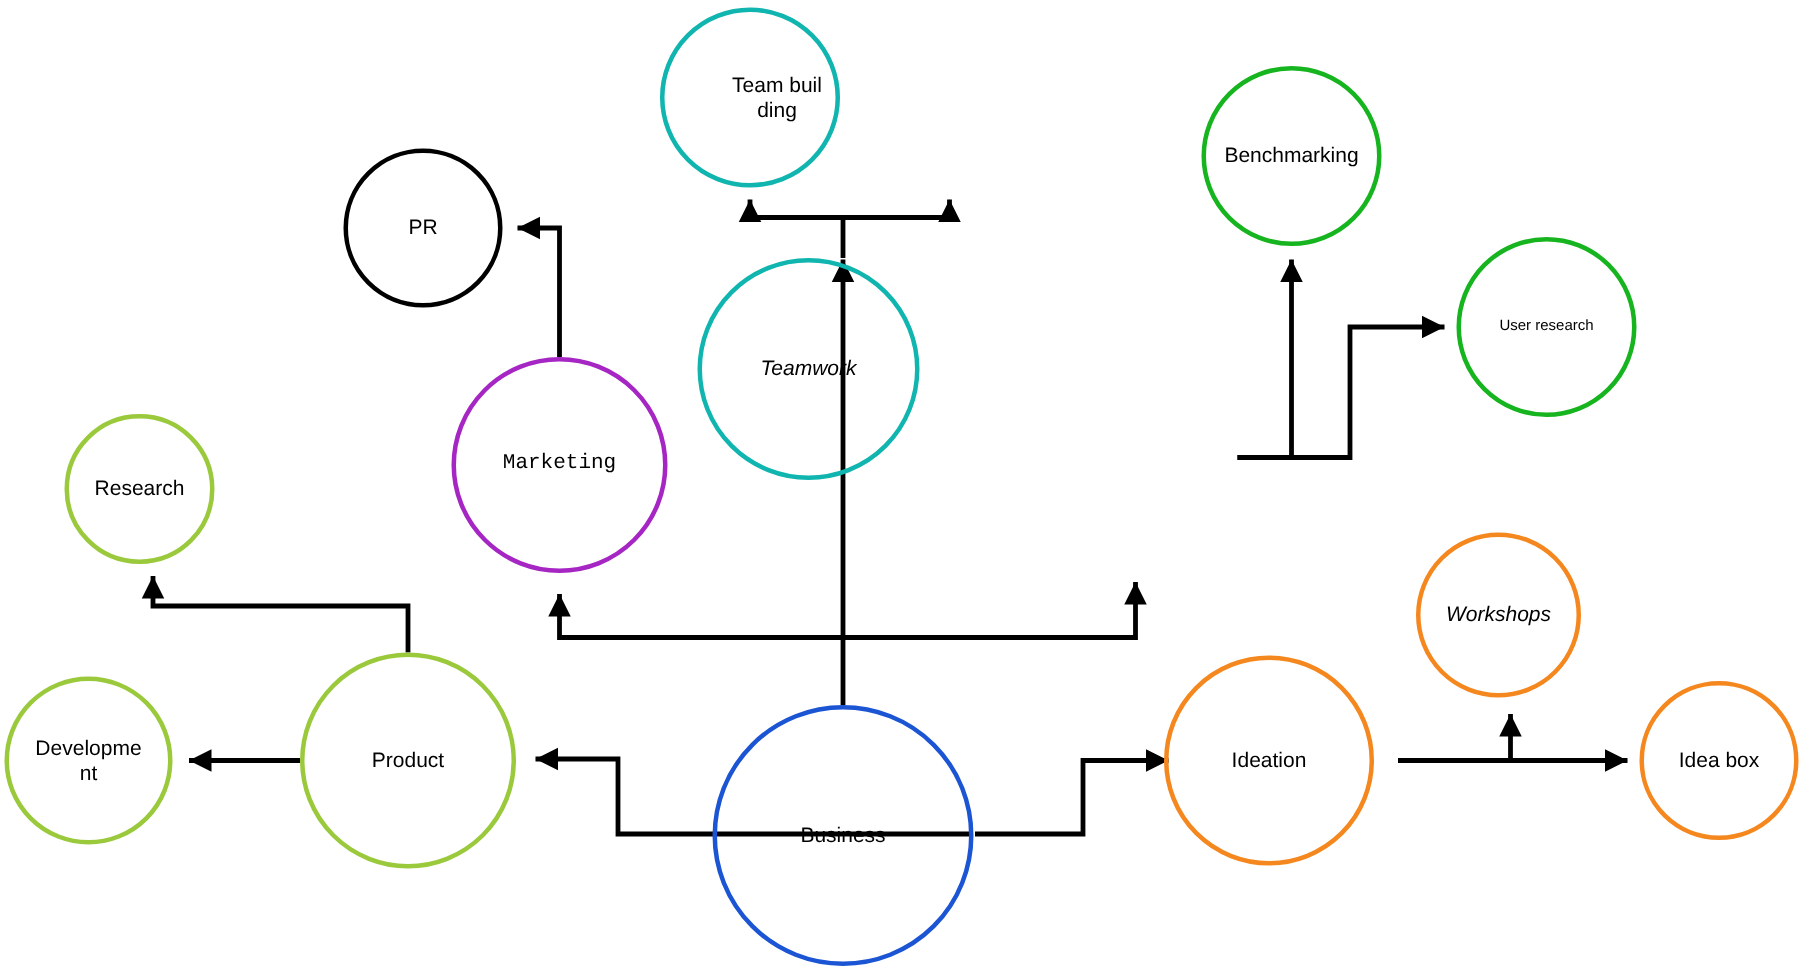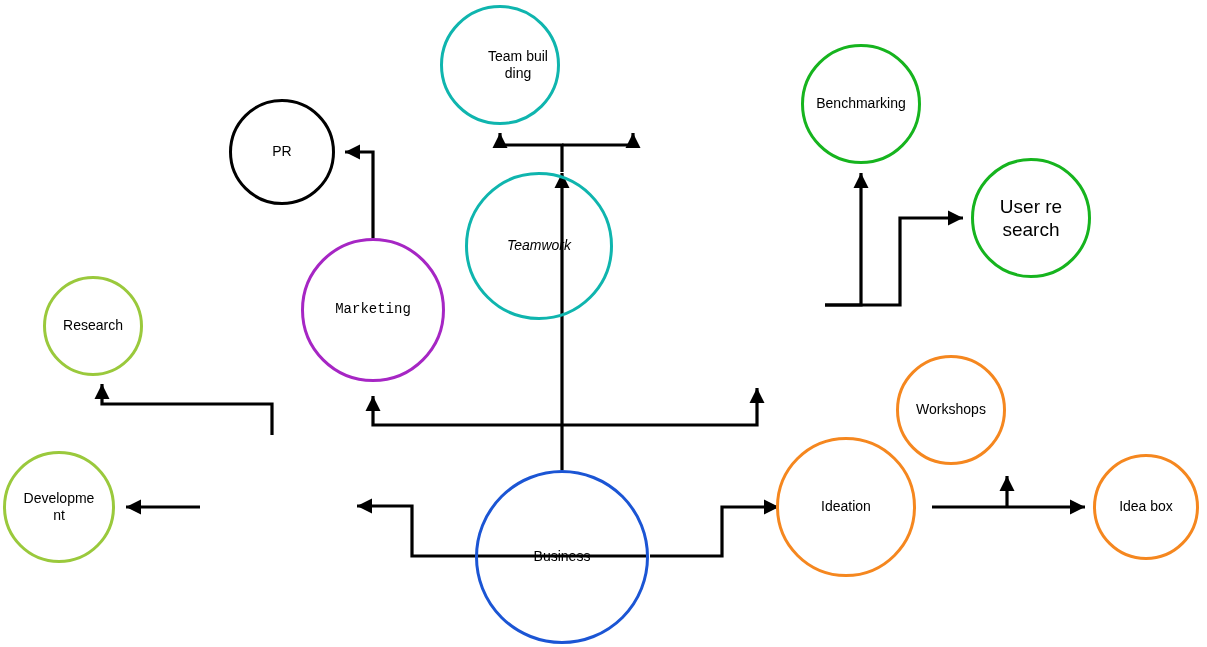--- a/index.html
+++ b/index.html
@@ -119,45 +119,48 @@
       </g>
     </svg>
 
   <div id="node-layer">
       <div class="node" style="left: 43px; top: 276px; width: 100px; height: 100px; border-width: 3px; border-color: rgb(154, 201, 60); text-align: center;">
         <span class="node-label" style="font-size: 14px; max-width: 78px;">Research</span>
       </div>
       <div class="node" style="left: 3px; top: 451px; width: 112px; height: 112px; border-width: 3px; border-color: rgb(154, 201, 60);">
         <span class="node-label" style="font-size: 14px; max-width: 76px;">Development</span>
       </div>
+      <div class="node" style="left: 200px; top: 435px; width: 144px; height: 144px; border-width: 3.2px; border-color: rgb(154, 201, 60);">
+        <span class="node-label" style="font-size: 14px; max-width: 110px;">Product</span>
+      </div>
       <div class="node" style="left: 229px; top: 99px; width: 106px; height: 106px; border-width: 3px; border-color: rgb(0, 0, 0);">
         <span class="node-label" style="font-size: 14px; max-width: 84px;">PR</span>
       </div>
       <div class="node" style="left: 301px; top: 238px; width: 144px; height: 144px; border-width: 3.2px; border-color: rgb(166, 38, 196);">
         <span class="node-label" style="font-size: 14px; max-width: 110px; font-family: Liberation Mono, monospace;">Marketing</span>
       </div>
       <div class="node" style="left: 440px; top: 5px; width: 120px; height: 120px; border-width: 3.2px; border-color: rgb(15, 181, 174); justify-content: flex-end;">
         <span class="node-label" style="font-size: 14px; max-width: 66px;">Team building</span>
       </div>
       <div class="node" style="left: 465px; top: 172px; width: 148px; height: 148px; border-width: 3.2px; border-color: rgb(15, 181, 174); font-style: italic;">
         <span class="node-label" style="font-size: 14px; max-width: 112px;">Teamwork</span>
       </div>
       <div class="node" style="left: 475px; top: 470px; width: 174px; height: 174px; border-width: 3.4px; border-color: rgb(27, 85, 212);">
         <span class="node-label" style="font-size: 14px; max-width: 120px;">Business</span>
       </div>
       <div class="node" style="left: 801px; top: 44px; width: 120px; height: 120px; border-width: 3.2px; border-color: rgb(22, 180, 30); justify-content: center;">
         <span class="node-label" style="font-size: 14px; max-width: 96px;">Benchmarking</span>
       </div>
       <div class="node" style="left: 971px; top: 158px; width: 120px; height: 120px; border-width: 3.2px; border-color: rgb(22, 180, 30);">
-        <span class="node-label" style="font-size: 19px; max-width: 66px;">User research</span>
+        <span class="node-label" style="font-size: 10px; max-width: 66px;">User research</span>
       </div>
       <div class="node" style="left: 776px; top: 437px; width: 140px; height: 140px; border-width: 3.2px; border-color: rgb(245, 135, 31);">
         <span class="node-label" style="font-size: 14px; max-width: 108px;">Ideation</span>
       </div>
-      <div class="node" style="left: 896px; top: 355px; width: 110px; height: 110px; border-width: 3.2px; border-color: rgb(245, 135, 31);">
+      <div class="node" style="left: 944px; top: 355px; width: 110px; height: 110px; border-width: 3.2px; border-color: rgb(245, 135, 31); font-style: italic;">
         <span class="node-label" style="font-size: 14px; max-width: 92px;">Workshops</span>
       </div>
       <div class="node" style="left: 1093px; top: 454px; width: 106px; height: 106px; border-width: 3.2px; border-color: rgb(245, 135, 31);">
         <span class="node-label" style="font-size: 14px; max-width: 86px;">Idea box</span>
       </div>
     </div>
 
 </div>
 
 </body></html>

